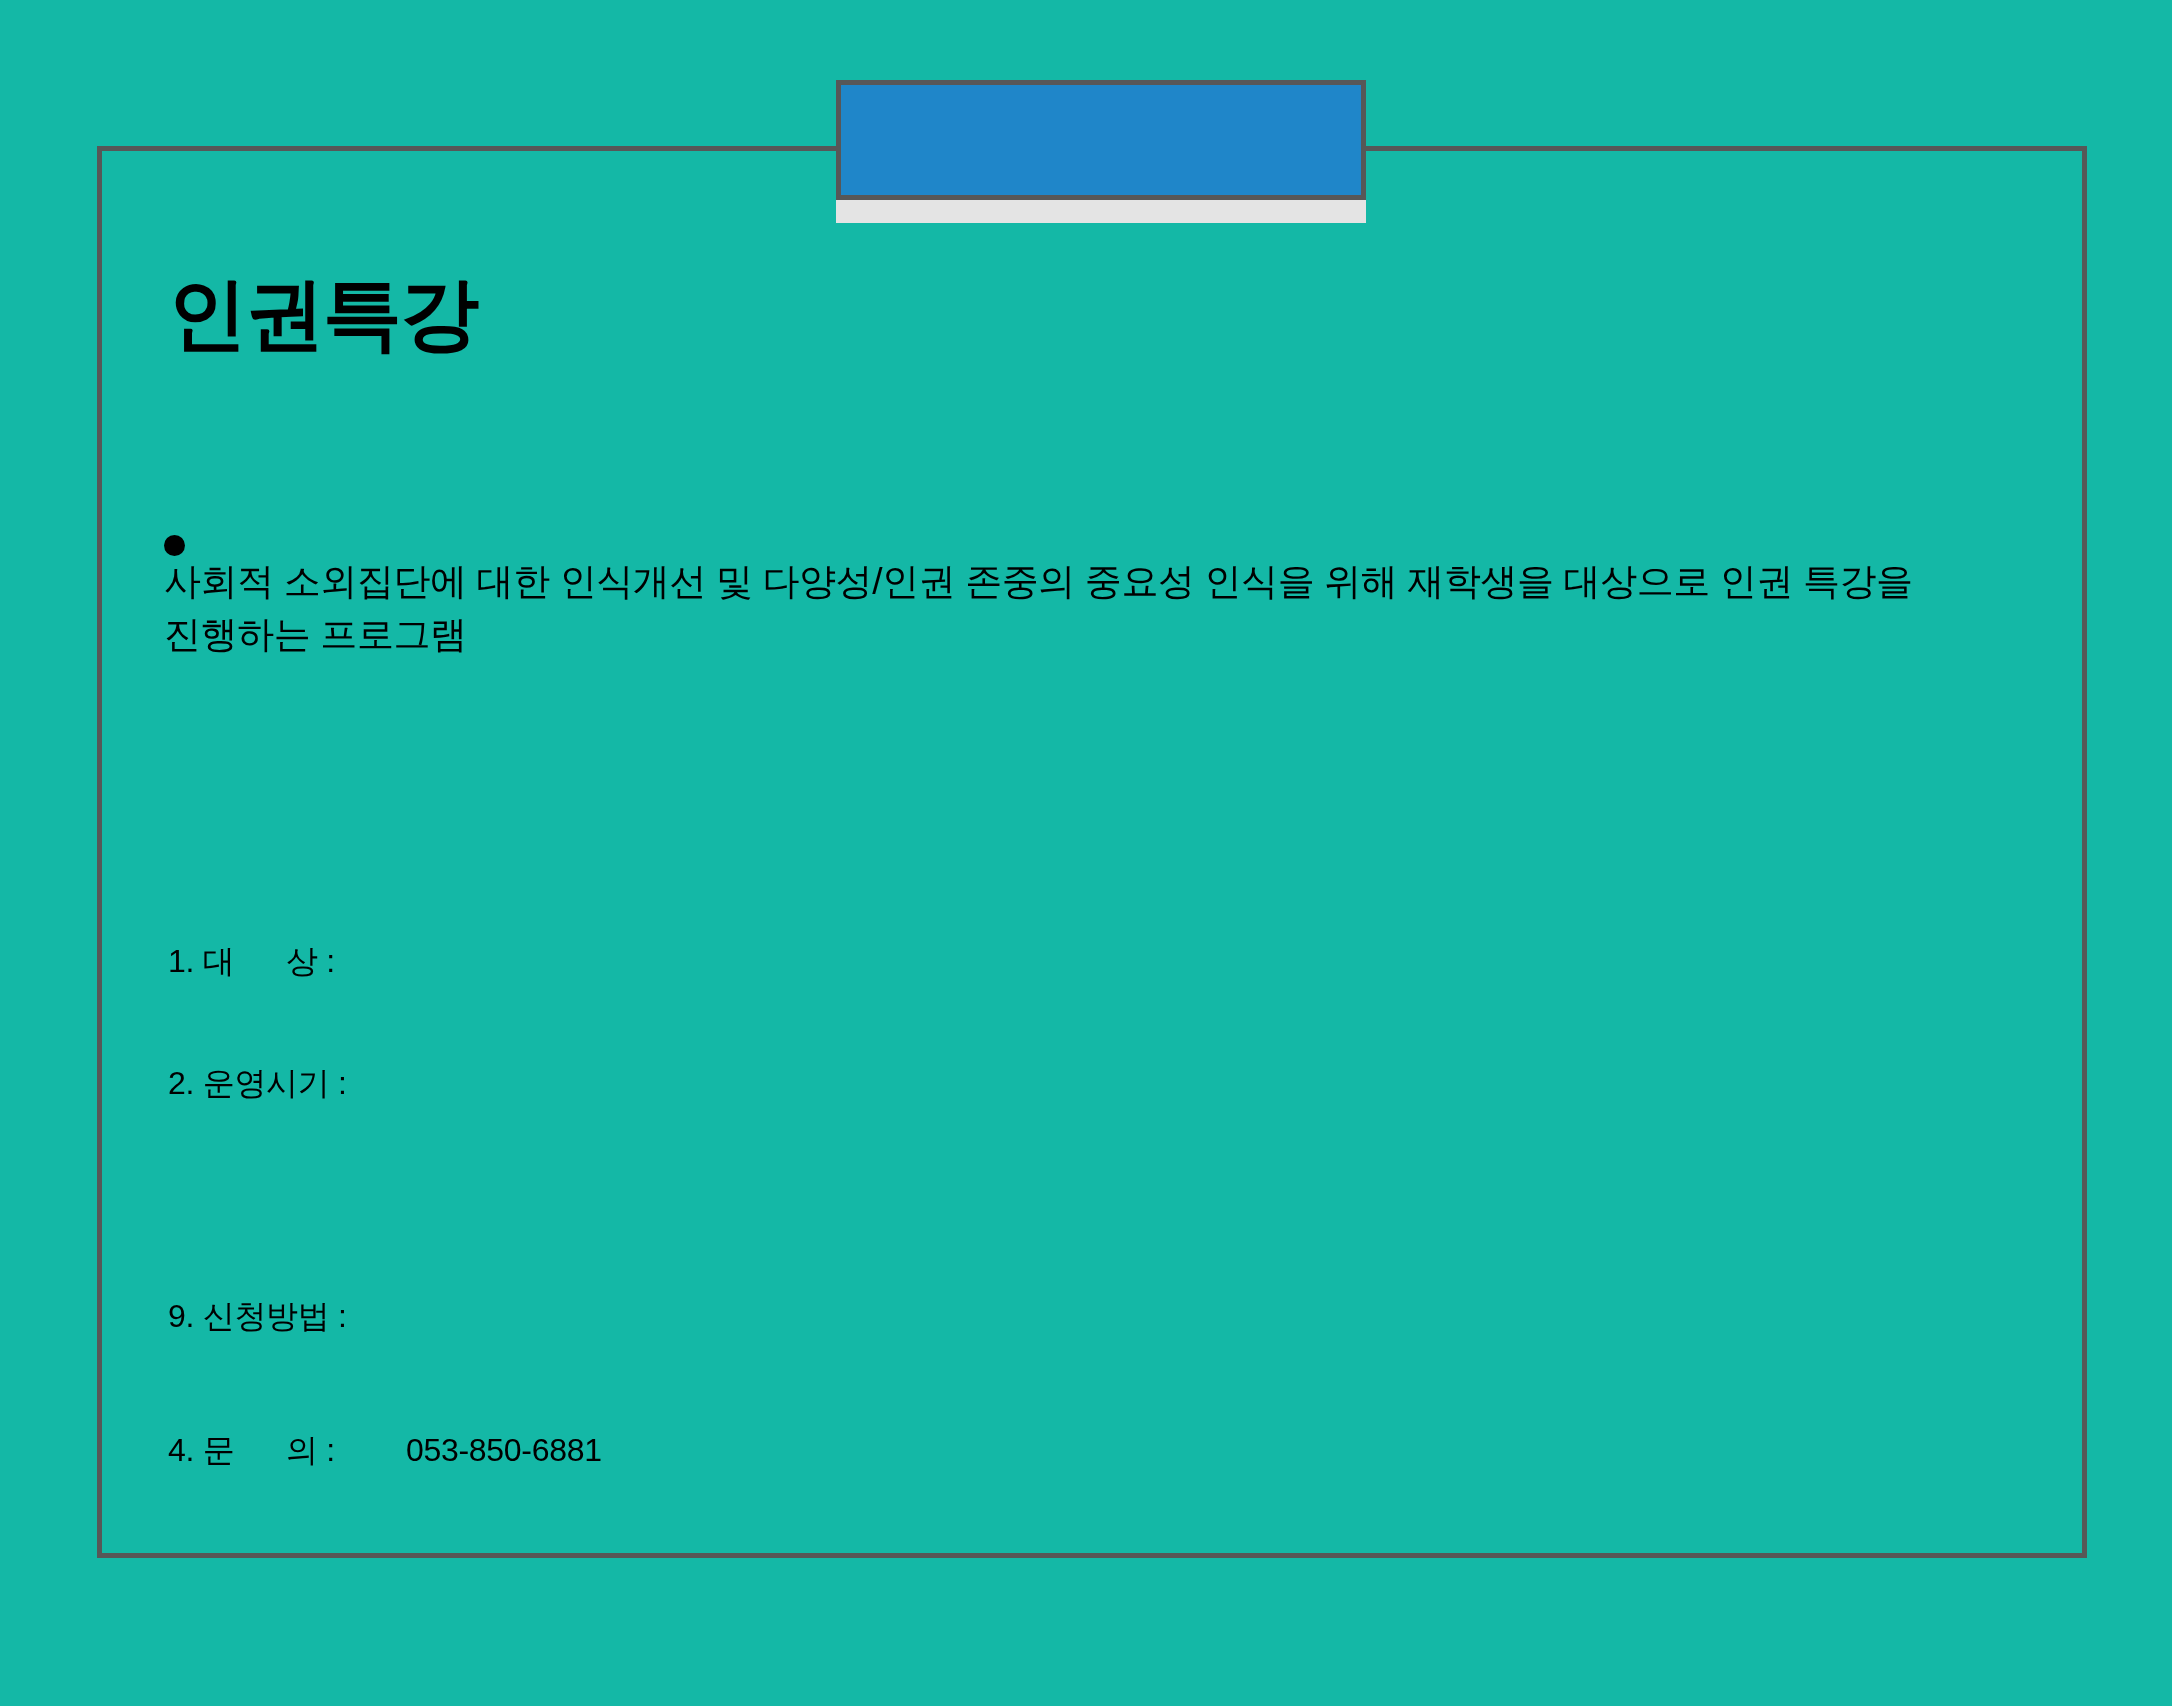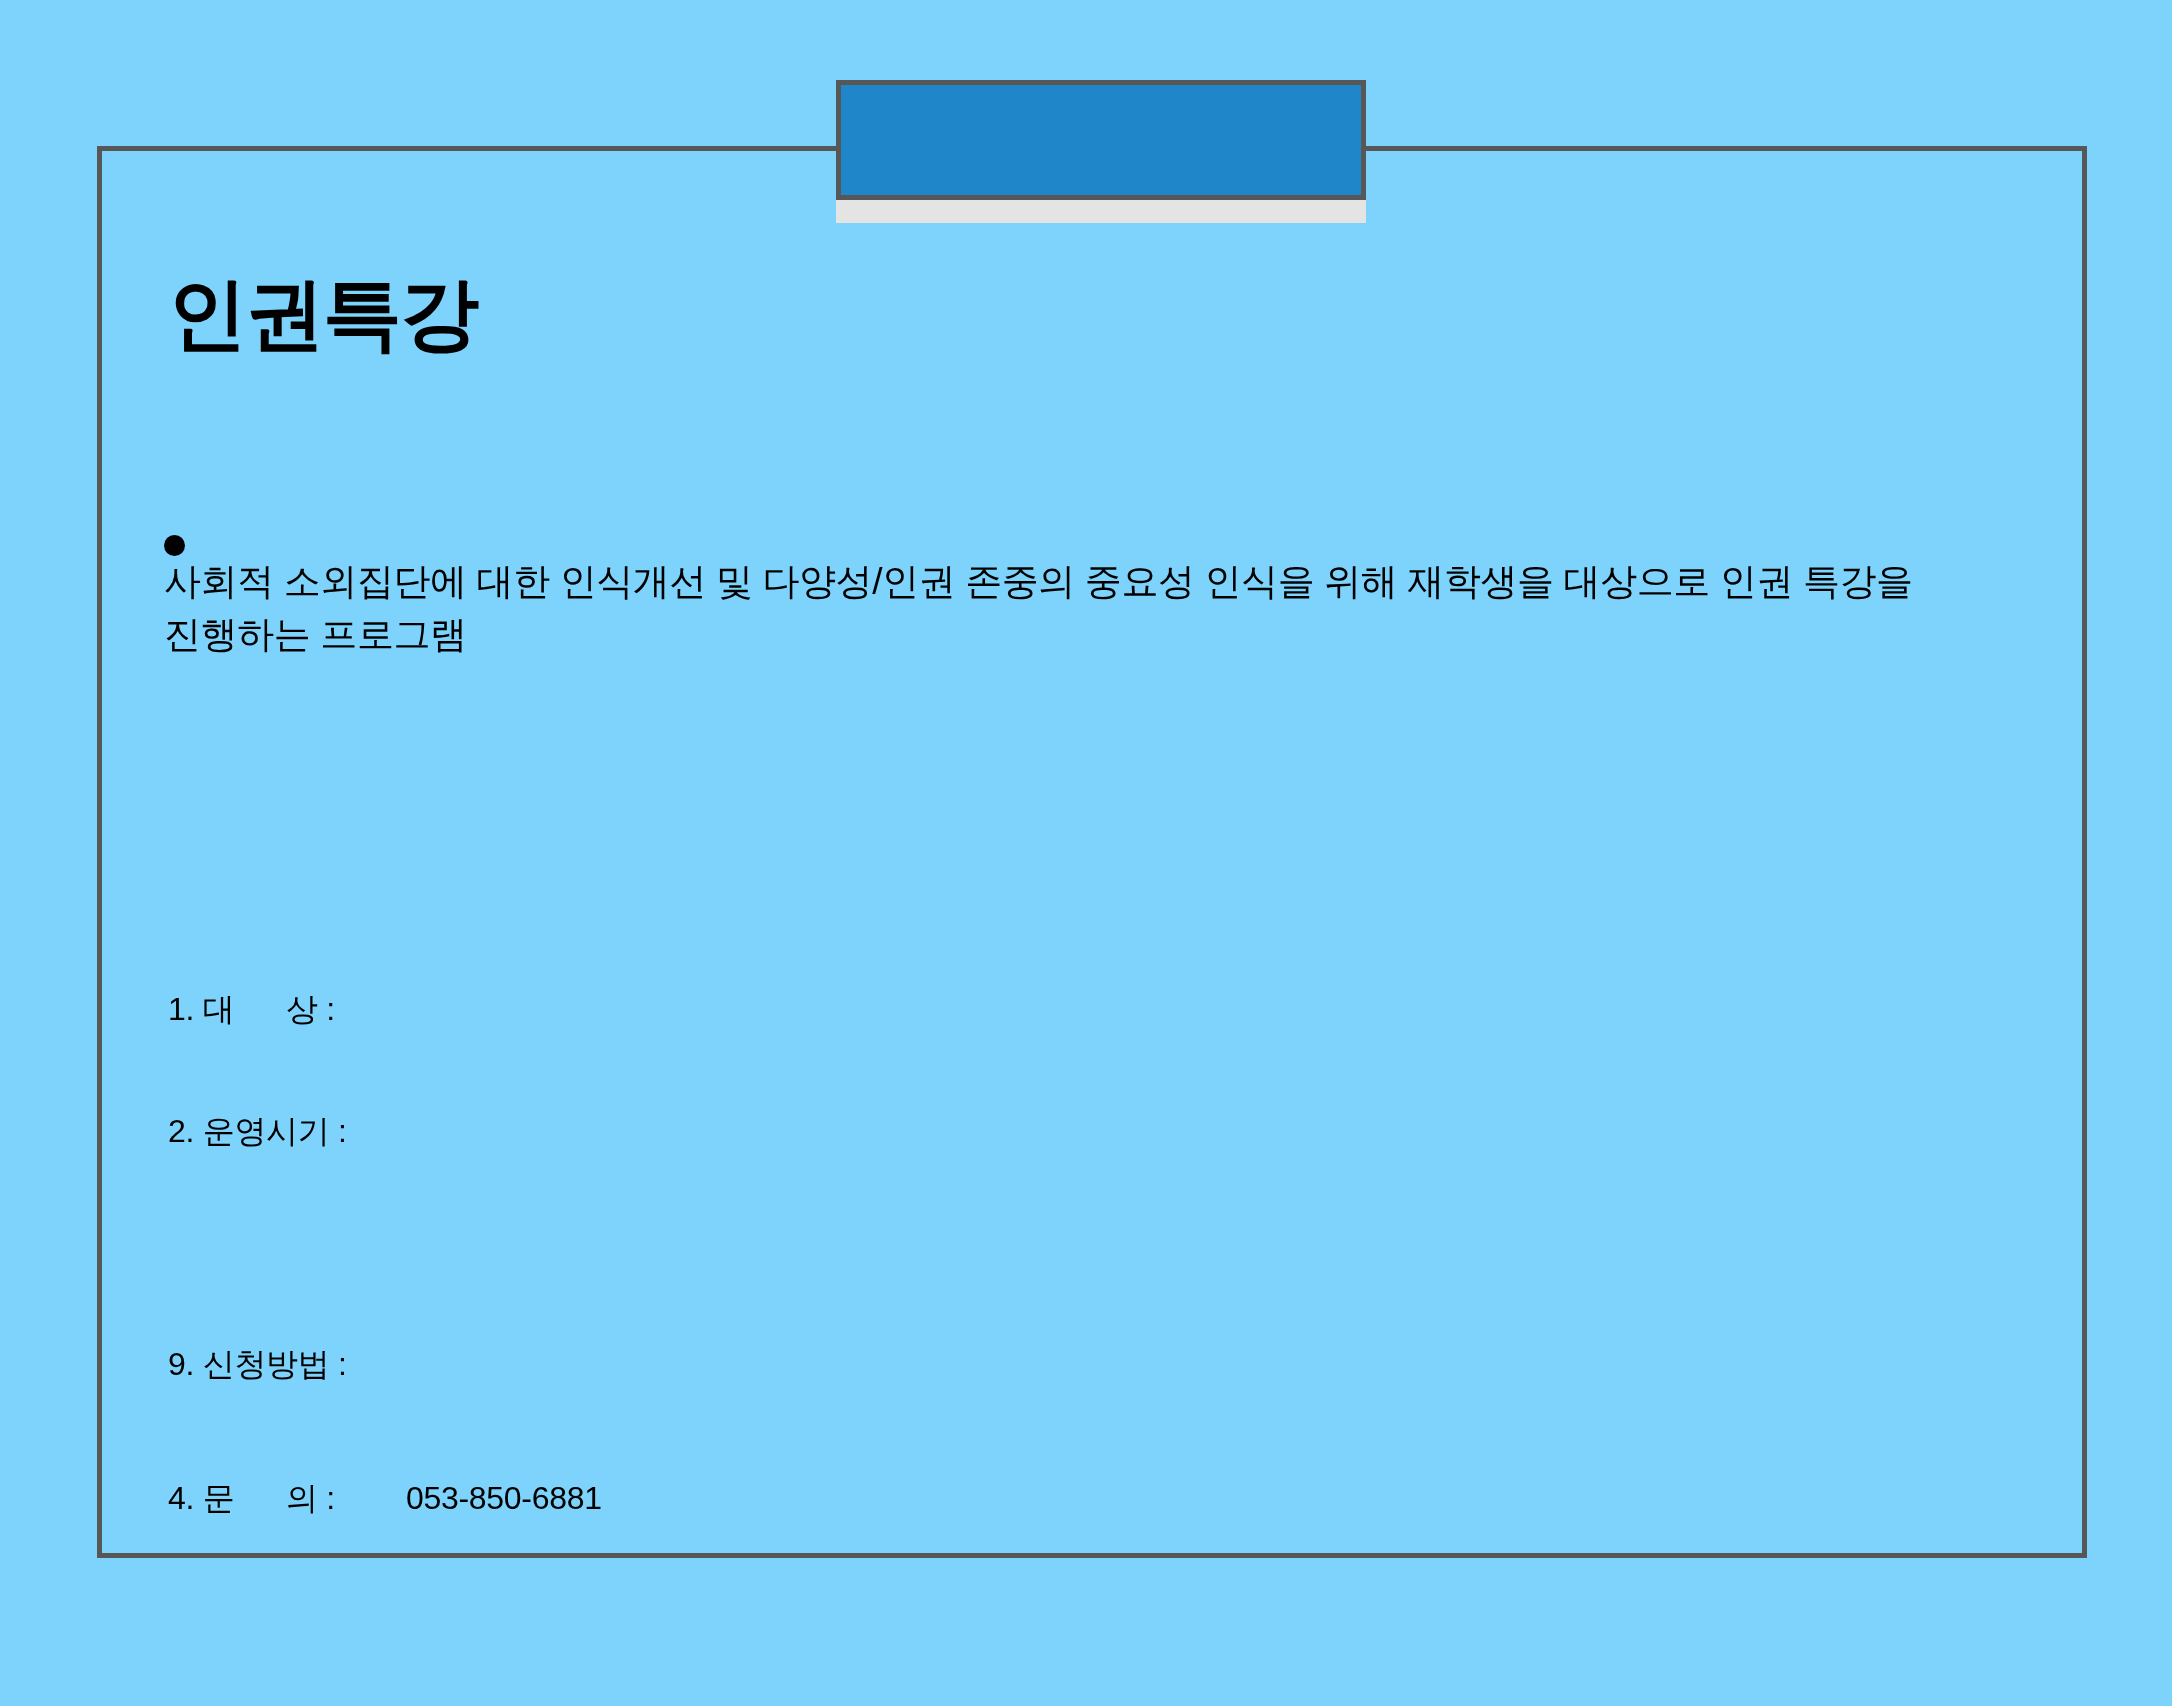--- a/index.html
+++ b/index.html
@@ -16,21 +16,21 @@
     overflow: hidden;
   }
 
   
   .slide {
     position: absolute;
     left: 0;
     top: 0;
     width: 2172px;
     height: 1707px;
-    background: #7dd3fc;
+    background: #14b8a6;
   }
 
   
   .frame-box {
     position: absolute;
     left: 97px;
     top: 146px;
     width: 1990px;
     height: 1412px;
     border: 5.7px solid #575757;
@@ -105,21 +105,21 @@
     font-size: 37px;
     line-height: 1.42;
     letter-spacing: -0.4px;
     word-break: keep-all;
   }
 
   
   .detail-list {
     position: absolute;
     left: 168px;
-    top: 988px;
+    top: 940px;
     width: 1806px;
   }
   .detail-row {
     display: flex;
     align-items: baseline;
     font-size: 32px;
     letter-spacing: -0.3px;
   }
   .detail-label {
     width: 238px;

